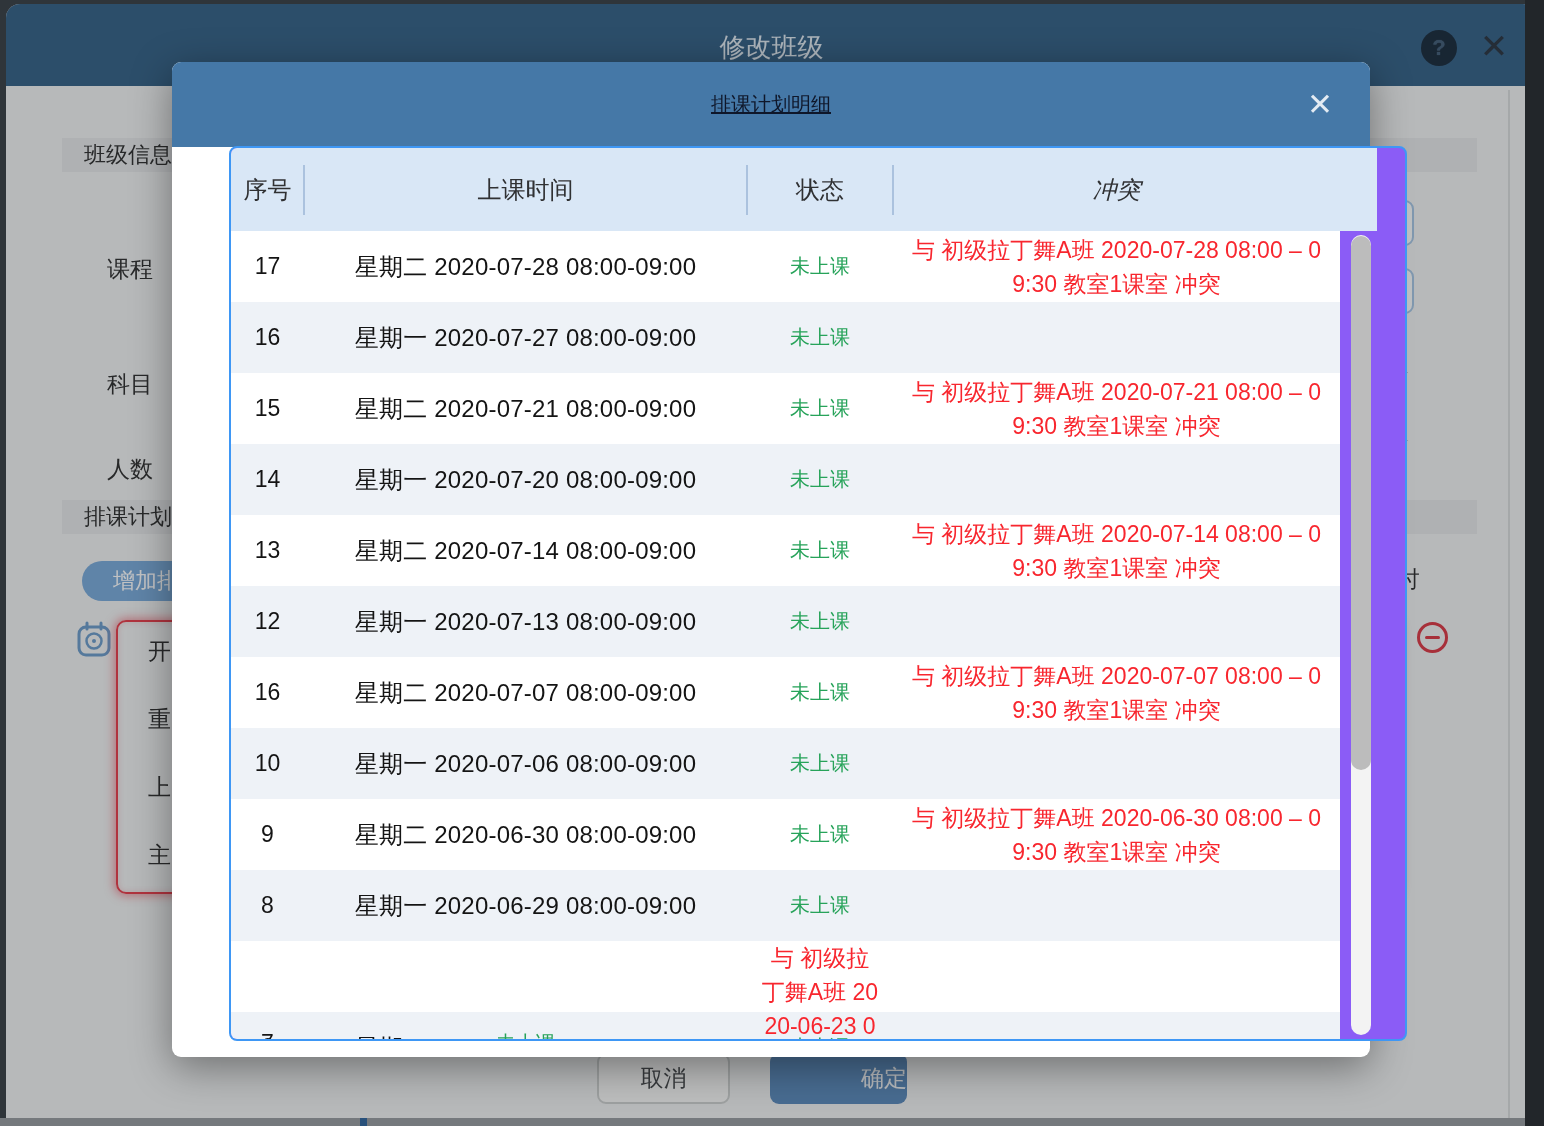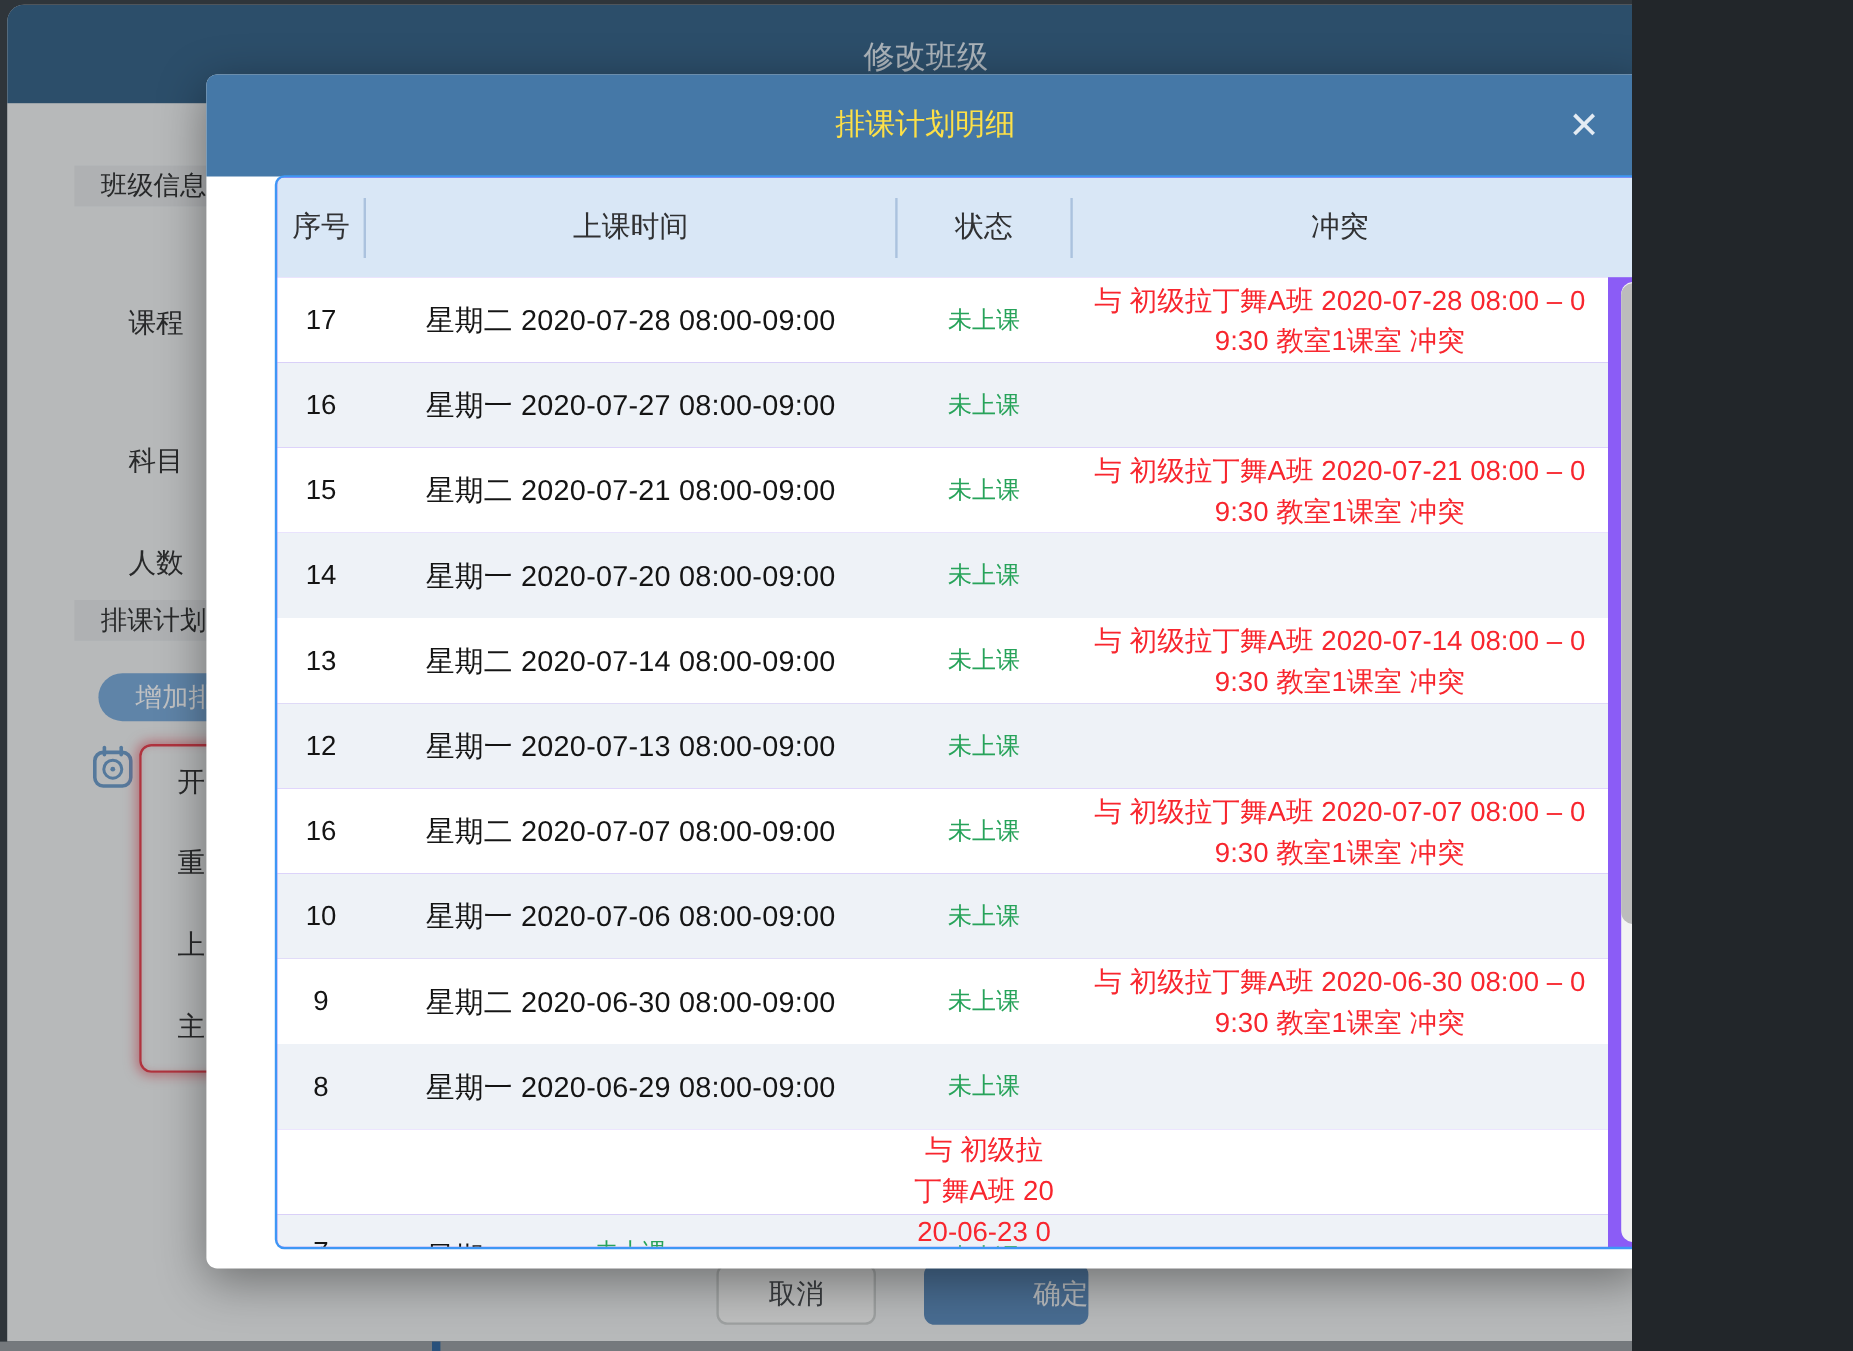--- a/index.html
+++ b/index.html
@@ -1,18 +1,18 @@
 <!DOCTYPE html>
 <html><head>
 <meta charset="utf-8">
 <style>
   * { margin:0; padding:0; box-sizing:border-box; }
   html,body { background:#22262a; }
   body { font-family:"Liberation Sans","DejaVu Sans",sans-serif; }
-  .page { position:relative; width:1360px; height:1126px; background:#3d4348; overflow:hidden; }
+  .page { position:relative; width:1525px; height:1126px; background:#3d4348; overflow:hidden; }
 
   
   .dialog { position:absolute; left:6px; top:4px; width:1531px; height:1114px;
             border-radius:14px 14px 0 0; overflow:hidden; background:#f2f3f3; }
   .dialog-header { position:absolute; top:0; left:0; right:0; height:82px; background:#396489; }
   .dialog-title { position:absolute; left:0; right:0; top:26px; text-align:center;
                   font-size:26px; font-weight:500; color:#e3ecf3; }
   .help-icon { position:absolute; left:1415px; top:26px; width:36px; height:36px; border-radius:50%;
                background:#1e2f3f; color:#11202e; text-align:center; line-height:36px;
                font-size:22px; font-weight:bold; text-shadow:0 0 1px #4a637a; color:#46607a; }
@@ -63,31 +63,31 @@
   .bottom-tick { position:absolute; left:360px; top:0; width:7px; height:8px; background:#35699f; }
 
   
   .overlay { position:absolute; inset:0; background:rgba(8,12,16,0.25); z-index:5; }
 
   
   .modal { position:absolute; left:172px; top:62px; width:1198px; height:995px; background:#fff;
            border-radius:9px; box-shadow:0 10px 40px rgba(0,0,0,.4); z-index:10; }
   .modal-header { position:absolute; left:0; top:0; width:100%; height:85px; background:#4578a7;
                   border-radius:9px 9px 0 0; }
-  .modal-title { text-align:center; line-height:85px; font-size:25px; font-weight:500; color:#fde047; }
+  .modal-title { text-align:center; line-height:85px; font-size:20px; font-weight:500; color:#0f172a;text-decoration:underline; }
   .modal-close { position:absolute; right:30px; top:24px; width:40px; height:40px; font-size:31px;
                  color:#e3ebf3; text-align:center; line-height:38px; }
 
   .table-wrap { position:absolute; left:9px; top:84px; width:1178px; height:895px;
                 border:2px solid #3e97f5; border-radius:8px; background:#8b5cf6; overflow:hidden;margin-left:48px; }
   .t-header { position:absolute; left:0; top:0; width:1146px; height:83px; background:#d9e7f6; }
   .th-label { position:absolute; top:0; height:83px; line-height:83px; text-align:center;
               font-size:24px; font-weight:500; color:#303133; }
   .th-0 { left:0; width:73px; } .th-1 { left:73px; width:443px; }
-  .th-2 { left:516px; width:146px; } .th-3 { left:662px; width:447px; }
+  .th-2 { left:516px; width:146px; } .th-3 { left:662px; width:447px;font-style:italic; }
   .th-div { position:absolute; top:17px; height:50px; width:2px; background:#abc2de; }
   .thd-0 { left:72px; } .thd-1 { left:515px; } .thd-2 { left:661px; }
 
   .t-body { position:absolute; left:0; top:83px; width:1174px; height:808px; }
   .t-row { width:1109px; height:71px; display:grid; grid-template-columns:73px 443px 146px 447px;
            align-items:center; background:#fff; }
   .t-row.shaded { background:#eef2f7; }
   .c { text-align:center; }
   .c-no { font-size:23px; color:#141414; font-weight:500; }
   .c-time { font-size:24px; color:#141414; font-weight:500; letter-spacing:.2px; }

